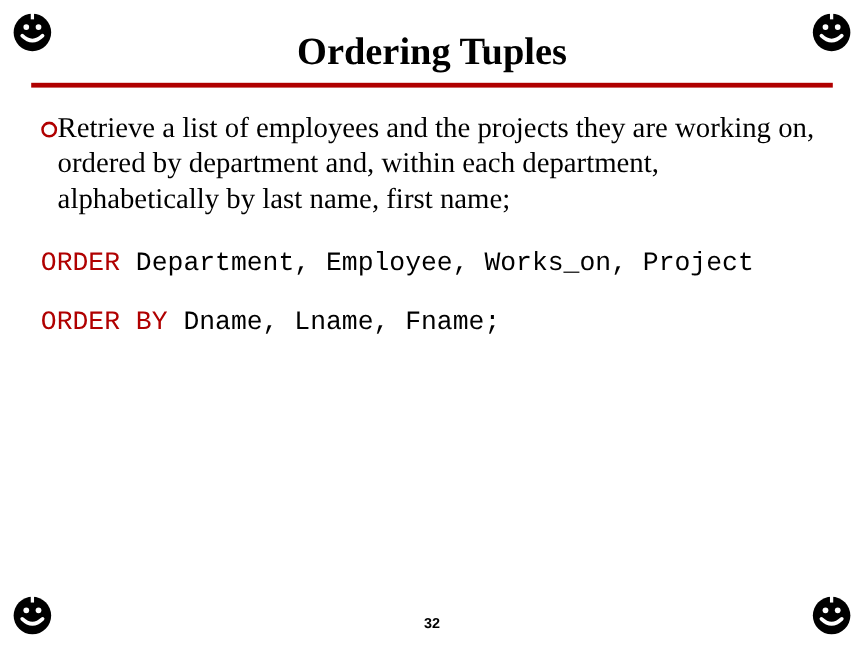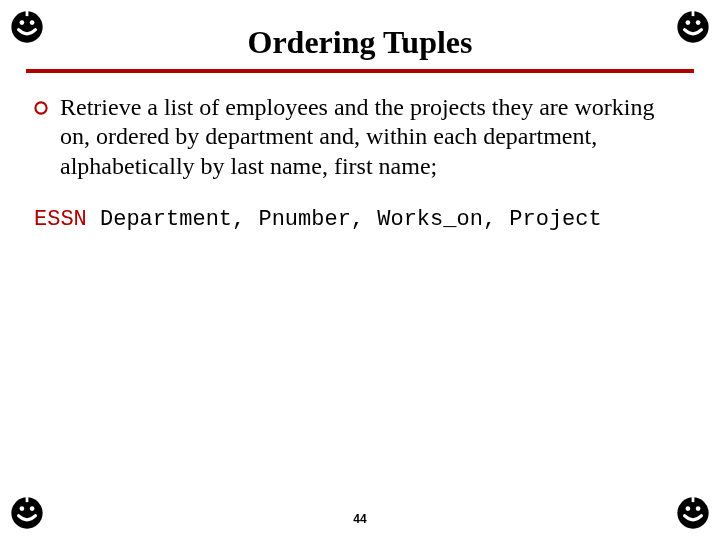--- a/index.html
+++ b/index.html
@@ -32,21 +32,21 @@
     margin: 8px 26px 0 26px;
     border: none;
     border-top: 4px solid #b00000;
   }
   .content {
     padding: 20px 34px 0 34px;
   }
   .bullet-row {
     display: flex;
     align-items: flex-start;
-    gap: 12px;
+    gap: 0;
     margin-bottom: 26px;
   }
   .bullet {
     flex: 0 0 auto;
     width: 14px;
     height: 14px;
     margin-top: 8px;
   }
   .bullet svg { width: 100%; height: 100%; display: block; }
   .bullet-text {
@@ -121,18 +121,19 @@
   <div class="bullet-row">
     <span class="bullet">
       <svg viewBox="0 0 20 20">
           <circle cx="10" cy="10" r="8" fill="none" stroke="#b00000" stroke-width="3"></circle>
         </svg>
     </span>
     <span class="bullet-text">Retrieve a list of employees and the projects they are working on, ordered by department and, within each department, alphabetically by last name, first name;</span>
   </div>
 
 
-  <div class="code"><span class="kw">ESSN</span><span> Department, Pnumber, Works_on, Project</span></div>
+  <div class="code"><span class="kw">ORDER</span><span> Department, Employee, Works_on, Project</span></div>
 
 
+  <div class="code"><span class="kw">ORDER BY</span><span> Dname, Lname, Fname;</span></div>
 </div>
 
-<div class="pagenum">44</div>
+<div class="pagenum">32</div>
 
 </body></html>

